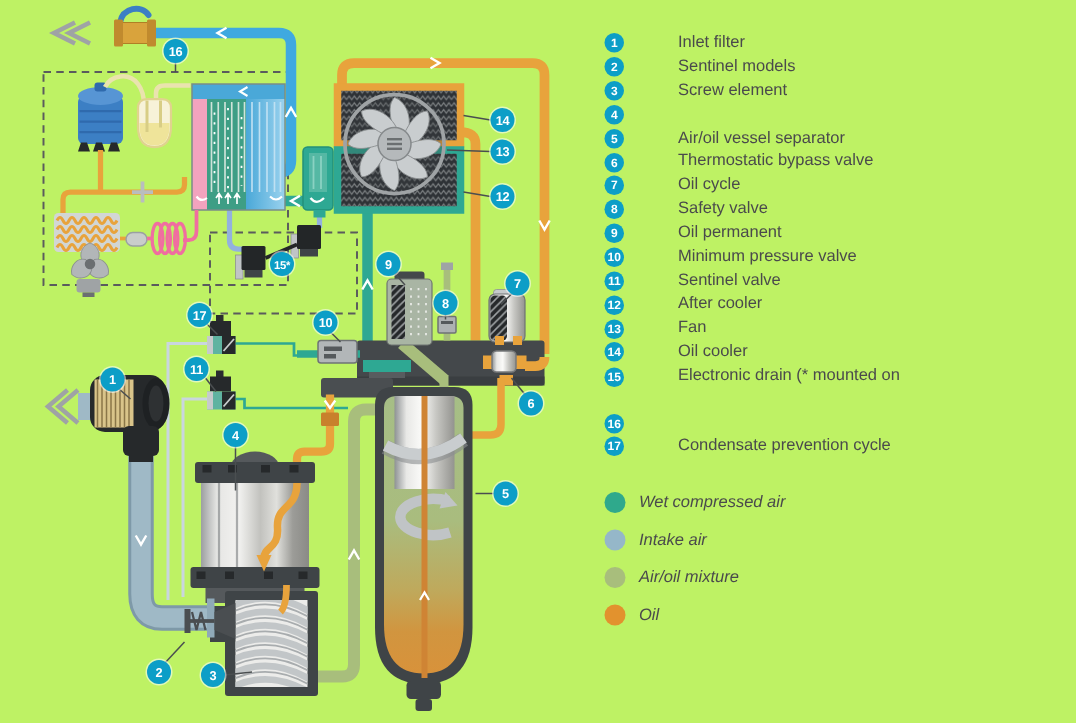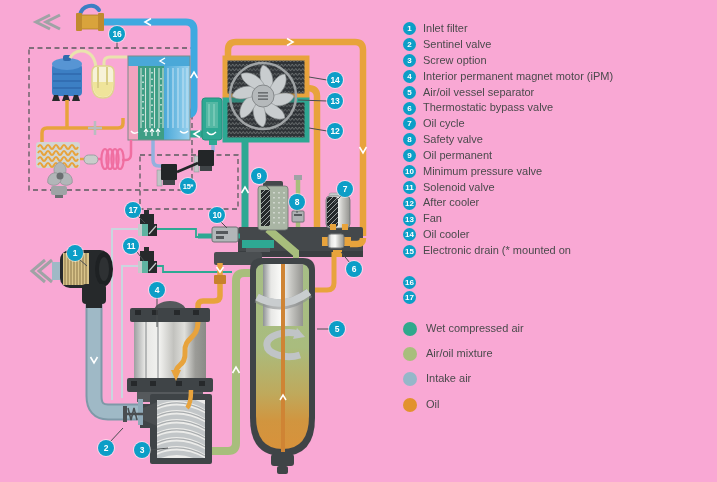--- a/index.html
+++ b/index.html
@@ -1,34 +1,34 @@
 <!DOCTYPE html>
 <html><head>
 <meta charset="utf-8">
 <style>
   html,body{margin:0;padding:0;background:#ffffff;}
-  .stage{position:relative;width:717px;height:482px;background:#f9a8d4;overflow:hidden;
+  .stage{position:relative;width:717px;height:482px;background:#bef264;overflow:hidden;
          font-family:"Liberation Sans",sans-serif;}
   svg{position:absolute;left:0;top:0;}
   
   .callout{position:absolute;width:16px;height:16px;border-radius:50%;background:#0C9EC7;
            color:#fff;font-size:8.5px;font-weight:bold;display:flex;align-items:center;
            justify-content:center;transform:translate(-50%,-50%);
            box-shadow:0 0 0 1px rgba(255,255,255,.55);letter-spacing:-.2px;}
   .callout.wide{font-size:7.5px;}
   
   .num-list{position:absolute;left:403px;top:21px;margin:0;padding:0;list-style:none;}
   .num-list li{height:15.85px;display:flex;align-items:center;gap:7px;font-size:11px;color:#4A4A4C;}
   .num-list li.two{height:30.3px;align-items:flex-start;padding-top:1px;}
   .num-list li.two .badge{margin-top:1px;}
   .badge{width:13px;height:13px;border-radius:50%;background:#0C9EC7;color:#fff;font-size:8px;
          font-weight:bold;display:flex;align-items:center;justify-content:center;flex:0 0 13px;}
-  .labels{display:flex;flex-direction:column;line-height:13.5px;}
+  .labels{display:flex;flex-direction:column;line-height:13.5px;margin-left:29px;}
   .flow-list{position:absolute;left:403px;top:322px;margin:0;padding:0;list-style:none;}
-  .flow-list li{height:25.2px;display:flex;align-items:flex-start;gap:9px;font-size:11px;color:#4A4A4C;}
+  .flow-list li{height:25.2px;display:flex;align-items:center;gap:9px;font-size:11px;color:#4A4A4C;font-style:italic;}
   .dot{width:14px;height:14px;border-radius:50%;flex:0 0 14px;}
 </style>
 </head>
 <body>
 
 <div class="stage">
 
 <svg width="400" height="482" viewBox="0 0 400 482">
   <defs>
     <pattern id="fins" width="7" height="4.5" patternUnits="userSpaceOnUse">
@@ -409,89 +409,86 @@
       <div class="callout" style="left: 142px; top: 450px; background: rgb(12, 158, 199);">3</div>
       <div class="callout" style="left: 217px; top: 215px; background: rgb(12, 158, 199);">10</div>
       <div class="callout" style="left: 259px; top: 176px; background: rgb(12, 158, 199);">9</div>
       <div class="callout" style="left: 297px; top: 202px; background: rgb(12, 158, 199);">8</div>
       <div class="callout" style="left: 345px; top: 189px; background: rgb(12, 158, 199);">7</div>
       <div class="callout" style="left: 354px; top: 269px; background: rgb(12, 158, 199);">6</div>
       <div class="callout" style="left: 337px; top: 329px; background: rgb(12, 158, 199);">5</div>
       <div class="callout" style="left: 335px; top: 131px; background: rgb(12, 158, 199);">12</div>
       <div class="callout" style="left: 335px; top: 101px; background: rgb(12, 158, 199);">13</div>
       <div class="callout" style="left: 335px; top: 80px; background: rgb(12, 158, 199);">14</div>
-      <div class="callout wide" style="left: 188px; top: 186px; background: rgb(12, 158, 199);">15*</div>
+      <div class="callout wide" style="left: 188px; top: 176px; background: rgb(12, 158, 199);">15*</div>
     </div>
 
 <div>
   <ul class="num-list" id="numList">
         <li>
     <span class="badge">1</span>
     <span class="labels">
       <span>Inlet filter</span>
     </span>
   </li>
         <li>
     <span class="badge">2</span>
     <span class="labels">
+      <span>Sentinel models</span>
+    </span>
+  </li>
+        <li>
+    <span class="badge">3</span>
+    <span class="labels">
+      <span>Screw element</span>
+    </span>
+  </li>
+        <li>
+    <span class="badge">4</span>
+  </li>
+        <li>
+    <span class="badge">5</span>
+    <span class="labels">
+      <span>Air/oil vessel separator</span>
+    </span>
+  </li>
+        <li>
+    <span class="badge">6</span>
+    <span class="labels">
+      <span>Thermostatic bypass valve</span>
+    </span>
+  </li>
+        <li>
+    <span class="badge">7</span>
+    <span class="labels">
+      <span>Oil cycle</span>
+    </span>
+  </li>
+        <li>
+    <span class="badge">8</span>
+    <span class="labels">
+      <span>Safety valve</span>
+    </span>
+  </li>
+        <li>
+    <span class="badge">9</span>
+    <span class="labels">
+      <span>Oil permanent</span>
+    </span>
+  </li>
+        <li>
+    <span class="badge">10</span>
+    <span class="labels">
+      <span>Minimum pressure valve</span>
+    </span>
+  </li>
+        <li>
+    <span class="badge">11</span>
+    <span class="labels">
       <span>Sentinel valve</span>
-    </span>
-  </li>
-        <li>
-    <span class="badge">3</span>
-    <span class="labels">
-      <span>Screw option</span>
-    </span>
-  </li>
-        <li>
-    <span class="badge">4</span>
-    <span class="labels">
-      <span>Interior permanent magnet motor (iPM)</span>
-    </span>
-  </li>
-        <li>
-    <span class="badge">5</span>
-    <span class="labels">
-      <span>Air/oil vessel separator</span>
-    </span>
-  </li>
-        <li>
-    <span class="badge">6</span>
-    <span class="labels">
-      <span>Thermostatic bypass valve</span>
-    </span>
-  </li>
-        <li>
-    <span class="badge">7</span>
-    <span class="labels">
-      <span>Oil cycle</span>
-    </span>
-  </li>
-        <li>
-    <span class="badge">8</span>
-    <span class="labels">
-      <span>Safety valve</span>
-    </span>
-  </li>
-        <li>
-    <span class="badge">9</span>
-    <span class="labels">
-      <span>Oil permanent</span>
-    </span>
-  </li>
-        <li>
-    <span class="badge">10</span>
-    <span class="labels">
-      <span>Minimum pressure valve</span>
-    </span>
-  </li>
-        <li>
-    <span class="badge">11</span>
-    <span class="labels">
-      <span>Solenoid valve</span>
     </span>
   </li>
         <li>
     <span class="badge">12</span>
     <span class="labels">
       <span>After cooler</span>
     </span>
   </li>
         <li>
     <span class="badge">13</span>
@@ -509,35 +506,38 @@
     <span class="badge">15</span>
     <span class="labels">
       <span>Electronic drain (* mounted on</span>
           </span>
   </li>
         <li>
     <span class="badge">16</span>
   </li>
         <li>
     <span class="badge">17</span>
+    <span class="labels">
+      <span>Condensate prevention cycle</span>
+    </span>
   </li>
       </ul>
   <ul class="flow-list" id="flowList">
         <li>
     <span class="dot" style="background: rgb(47, 169, 140);"></span>
     <span>Wet compressed air</span>
   </li>
         <li>
+    <span class="dot" style="background: rgb(149, 183, 201);"></span>
+    <span>Intake air</span>
+  </li>
+        <li>
     <span class="dot" style="background: rgb(168, 190, 124);"></span>
     <span>Air/oil mixture</span>
   </li>
         <li>
-    <span class="dot" style="background: rgb(149, 183, 201);"></span>
-    <span>Intake air</span>
-  </li>
-        <li>
     <span class="dot" style="background: rgb(226, 146, 46);"></span>
     <span>Oil</span>
   </li>
       </ul>
 </div>
 
 </div>
 
 </body></html>

